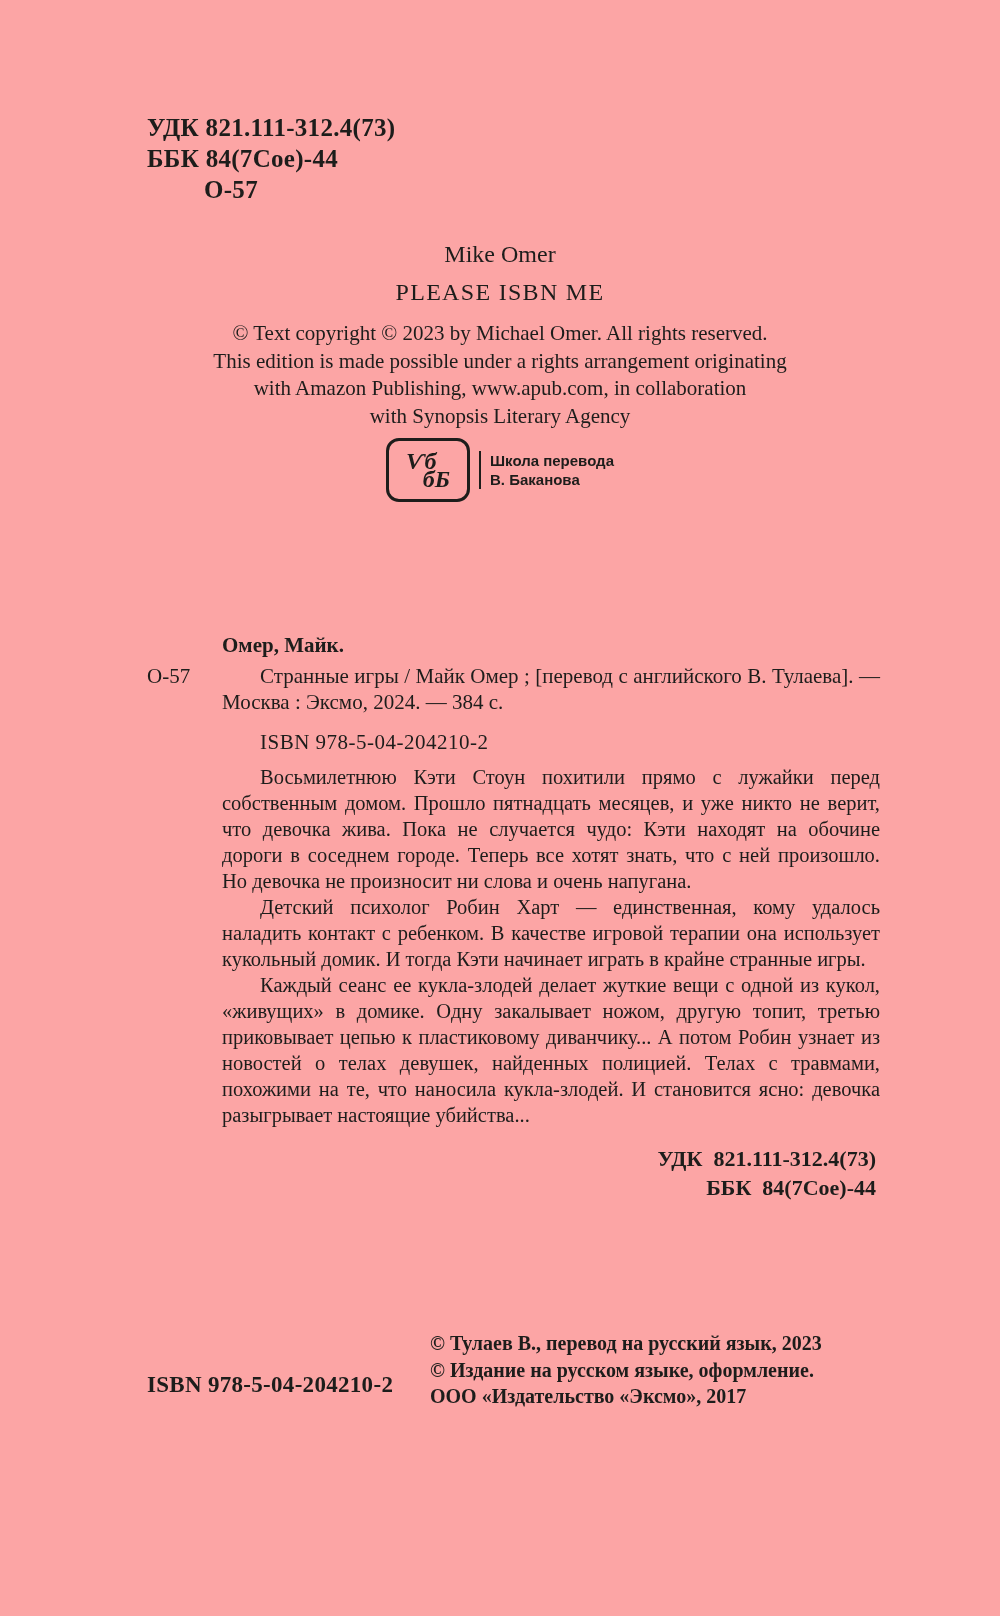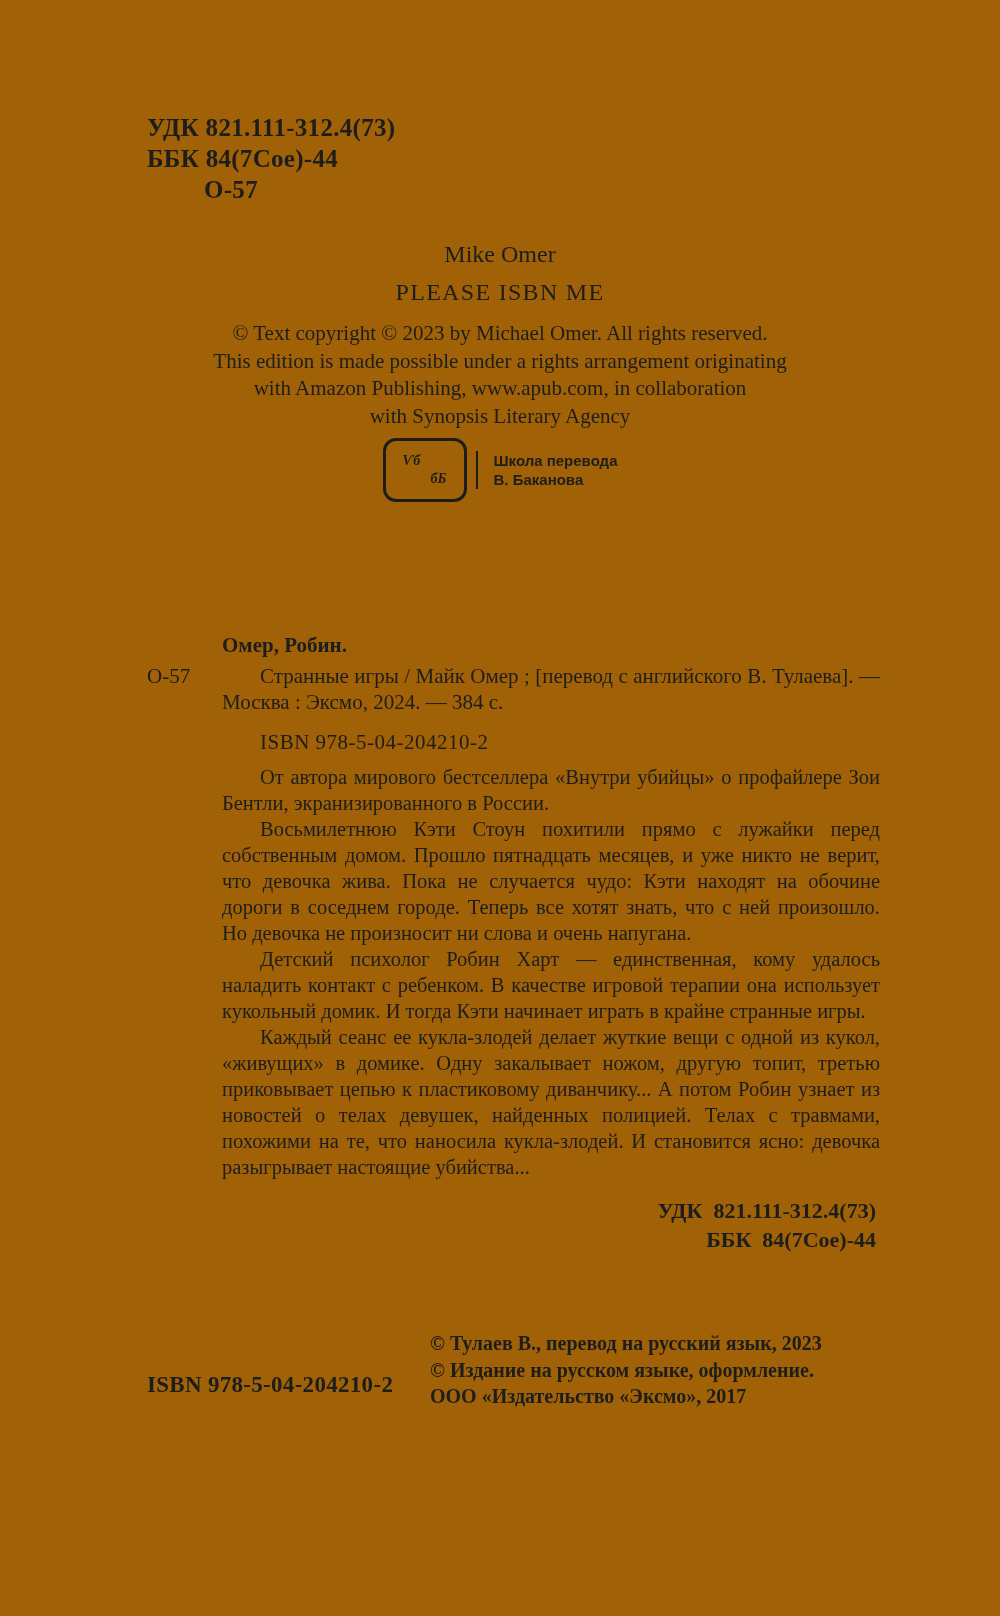--- a/index.html
+++ b/index.html
@@ -1,21 +1,21 @@
 <!DOCTYPE html>
 <html><head>
 <meta charset="utf-8">
 <style>
   html,body{margin:0;padding:0;background:#e8e8e8;}
   .page{
     position:relative;
     width:1000px;
     height:1616px;
     margin:0 auto;
-    background:#a16207;
+    background:#fca5a5;
     color:#1d1d1b;
     font-family:"Liberation Serif", serif;
     overflow:hidden;
   }
 
   
   .header-codes{
     position:absolute;
     top:112px;
     left:147px;
@@ -53,30 +53,30 @@
     width:50px;
     height:54px;
     border:3px solid #1d1d1b;
     border-radius:13px;
     display:flex;
     flex-direction:column;
     align-items:flex-start;
     justify-content:center;
     font-style:italic;
     font-weight:700;
-    font-size:14px;
+    font-size:24px;
     line-height:18px;
     padding:2px 14px;
     box-sizing:content-box;
   }
   .logo-monogram-top{align-self:flex-start;padding-left:3px;}
   .logo-monogram-bottom{align-self:flex-end;padding-right:3px;}
   .logo-text{
     margin-left:9px;
-    padding-left:16px;
+    padding-left:9px;
     border-left:2px solid #1d1d1b;
     font-family:"Liberation Sans", sans-serif;
     font-weight:700;
     font-size:15px;
     line-height:19px;
     text-align:left;
   }
 
   
   .main-text{
@@ -168,29 +168,28 @@
       <span class="logo-monogram-top">Ѵб</span>
       <span class="logo-monogram-bottom">бБ</span>
     </div>
     <div class="logo-text">
       <div>Школа перевода</div>
       <div>В. Баканова</div>
     </div>
   </div>
 
   <div class="main-text">
-    <div class="entry-heading">Омер, Робин.</div>
+    <div class="entry-heading">Омер, Майк.</div>
     <div class="entry-row">
       <span class="code-margin">О-57</span>
       <span>Странные игры / Майк Омер ; [перевод с английского В. Тулаева]. — Москва : Эксмо, 2024. — 384 с.</span>
     </div>
     <div class="entry-isbn">ISBN 978-5-04-204210-2</div>
 
     <div class="annotation">
-      <p>От автора мирового бестселлера «Внутри убийцы» о профайлере Зои Бентли, экранизированного в России.</p>
       <p>Восьмилетнюю Кэти Стоун похитили прямо с лужайки перед собственным домом. Прошло пятнадцать месяцев, и уже никто не верит, что девочка жива. Пока не случается чудо: Кэти находят на обочине дороги в соседнем городе. Теперь все хотят знать, что с ней произошло. Но девочка не произносит ни слова и очень напугана.</p>
       <p>Детский психолог Робин Харт — единственная, кому удалось наладить контакт с ребенком. В качестве игровой терапии она использует кукольный домик. И тогда Кэти начинает играть в крайне странные игры.</p>
       <p>Каждый сеанс ее кукла-злодей делает жуткие вещи с одной из кукол, «живущих» в домике. Одну закалывает ножом, другую топит, третью приковывает цепью к пластиковому диванчику... А потом Робин узнает из новостей о телах девушек, найденных полицией. Телах с травмами, похожими на те, что наносила кукла-злодей. И становится ясно: девочка разыгрывает настоящие убийства...</p>
     </div>
 
     <div class="classification">
       <div>УДК&nbsp;&nbsp;821.111-312.4(73)</div>
       <div>ББК&nbsp;&nbsp;84(7Сое)-44</div>
     </div>
   </div>

